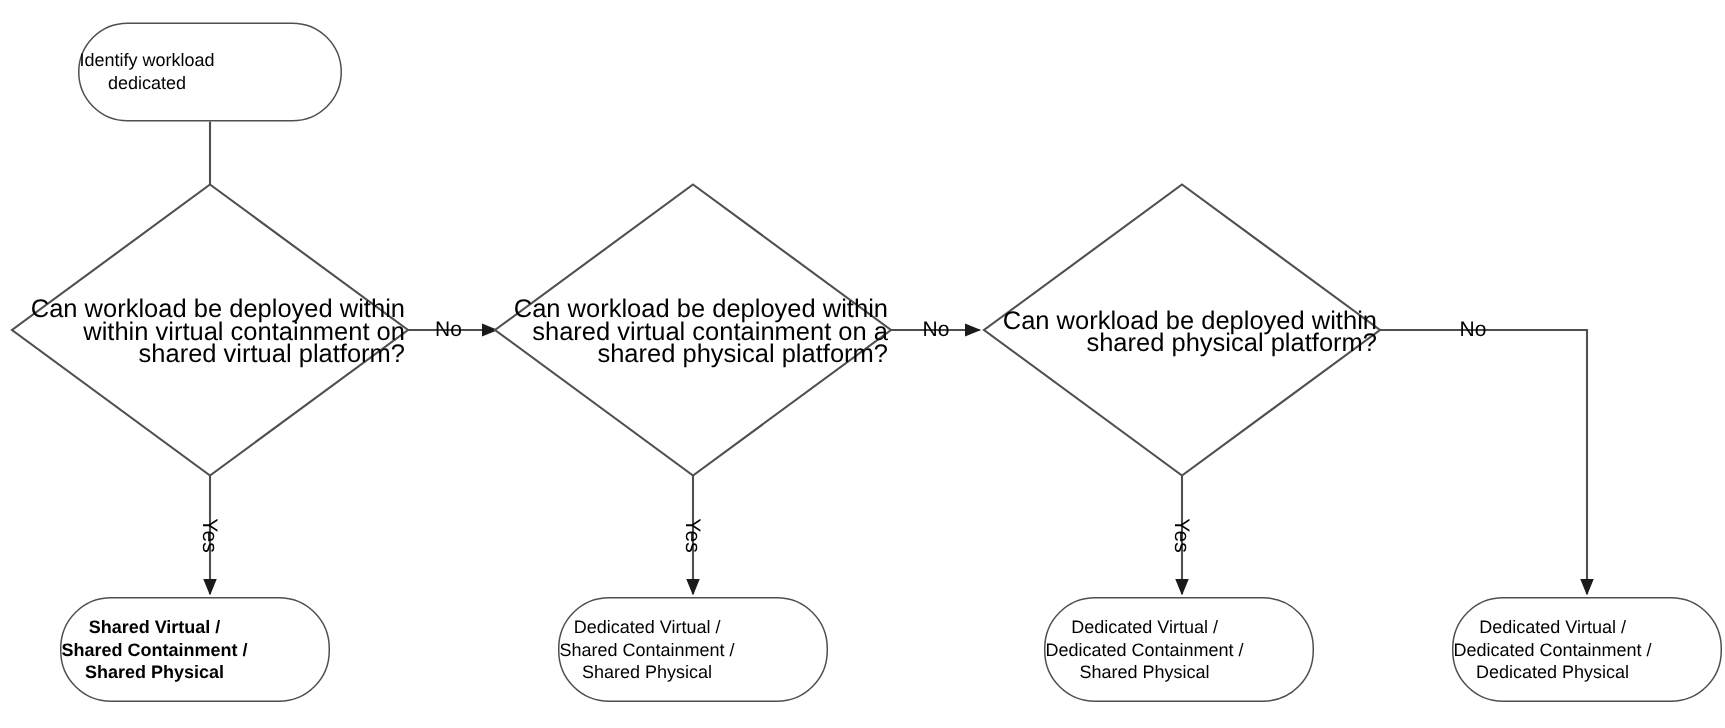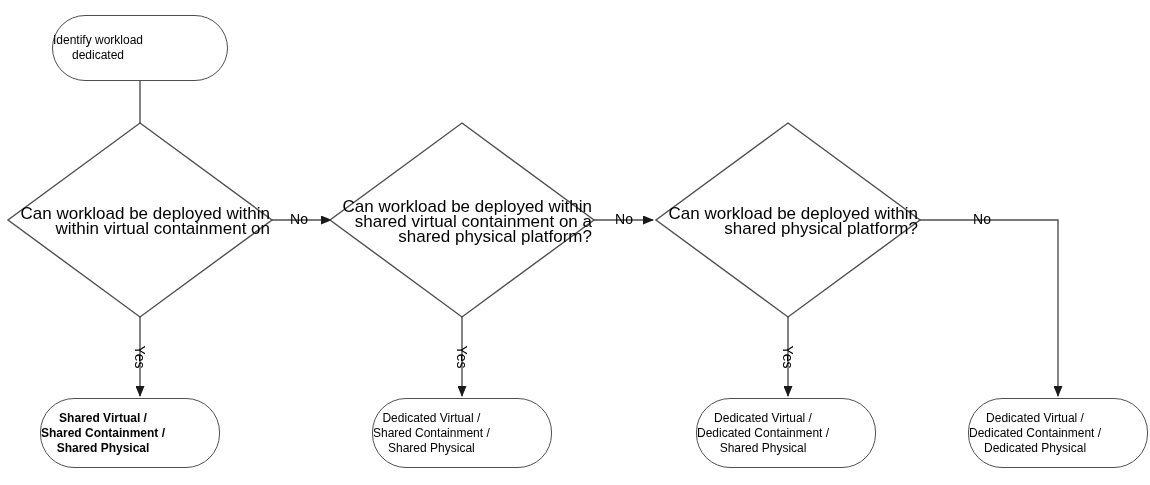--- a/index.html
+++ b/index.html
@@ -76,20 +76,21 @@
   <div class="stadium" style="left:52px; top:15px; width:176px; height:66px;">
     <div class="node-label">
       <span>Identify workload</span>
       <span>dedicated</span>
     </div>
   </div>
 
   <div class="diamond-label" style="left:140px; top:221px;">
     <span>Can workload be deployed within</span>
     <span>within virtual containment on</span>
+    <span>shared virtual platform?</span>
   </div>
   <div class="diamond-label" style="left:462px; top:221px;">
     <span>Can workload be deployed within</span>
     <span>shared virtual containment on a</span>
     <span>shared physical platform?</span>
   </div>
   <div class="diamond-label" style="left:788px; top:221px;">
     <span>Can workload be deployed within</span>
     <span>shared physical platform?</span>
   </div>

